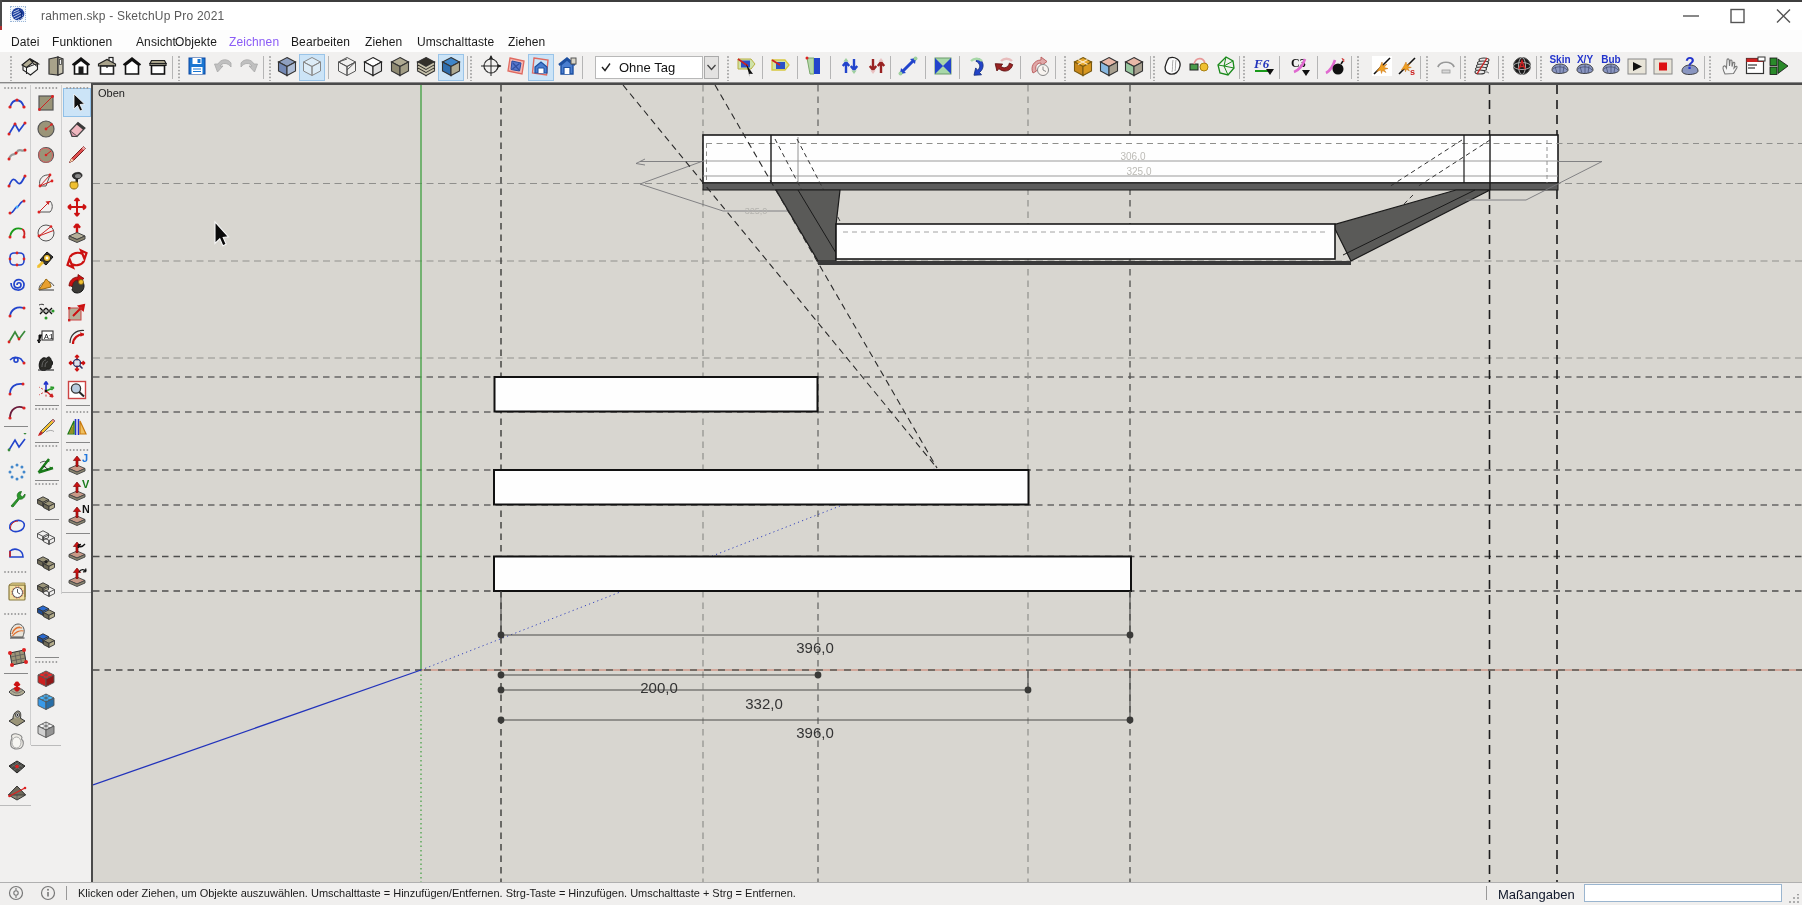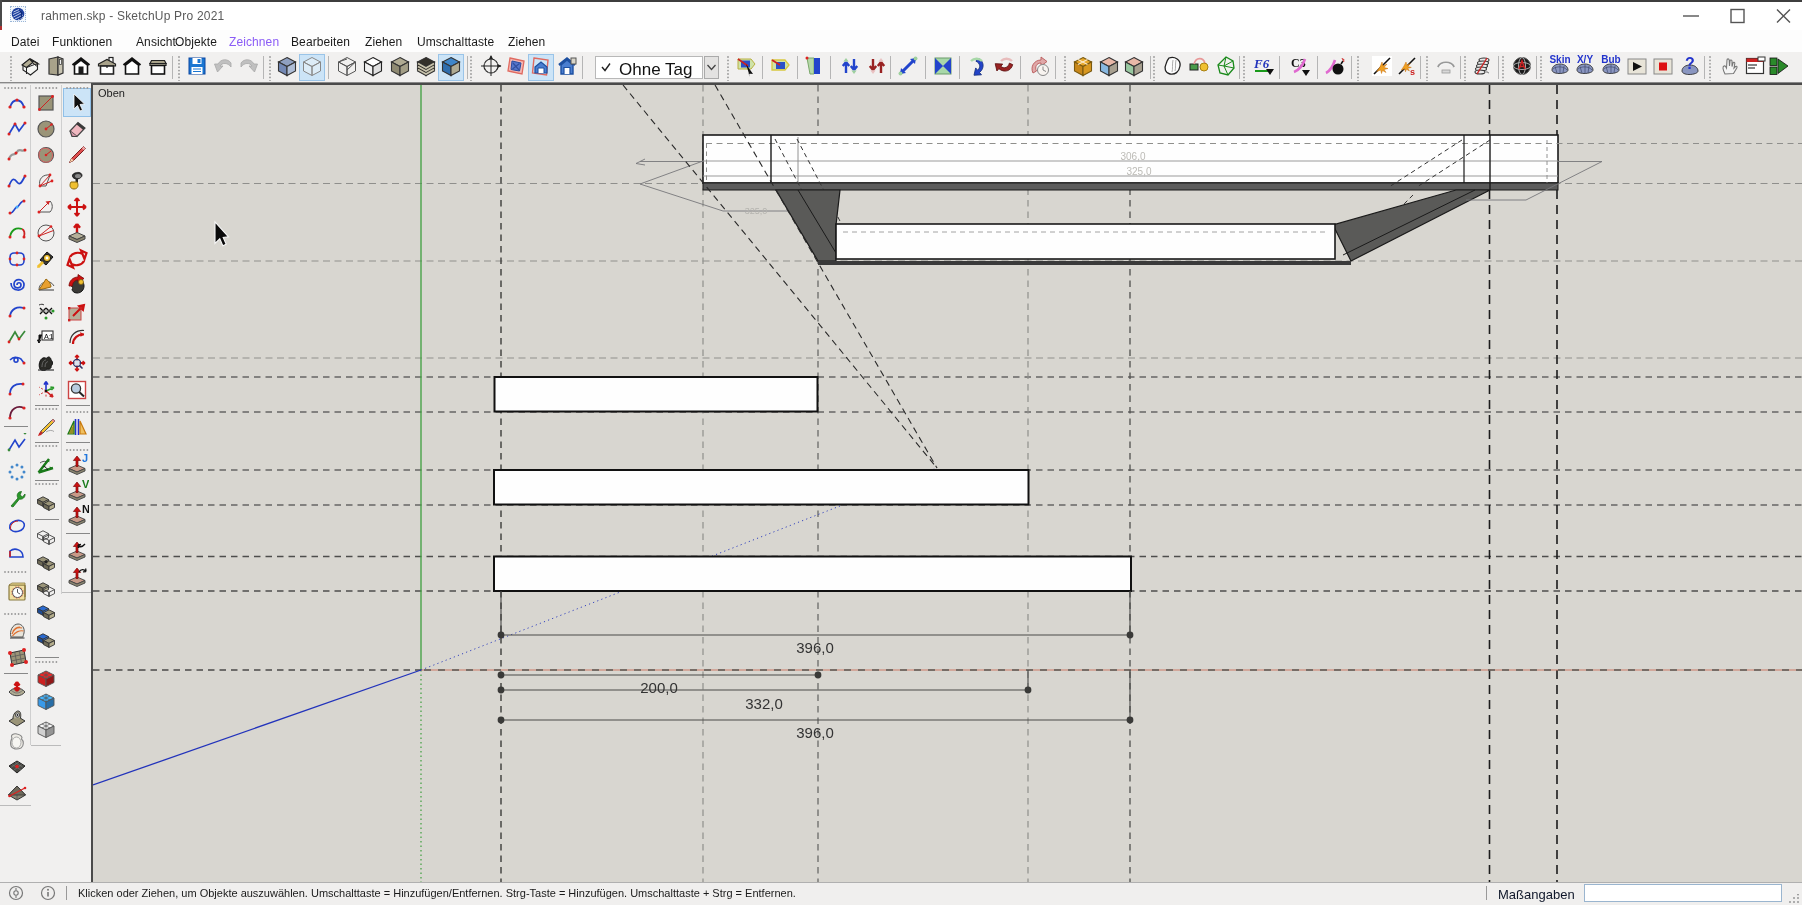--- a/index.html
+++ b/index.html
@@ -194,21 +194,21 @@
     <circle cx="2" cy="12.2" r="0.9" fill="#999"></circle>
     <circle cx="2" cy="15.6" r="0.9" fill="#999"></circle>
     <circle cx="2" cy="19.0" r="0.9" fill="#999"></circle>
     <circle cx="2" cy="22.4" r="0.9" fill="#999"></circle>
     <circle cx="2" cy="25.8" r="0.9" fill="#999"></circle>
   </svg>
 <div class="abs" style="left:595px;top:56px;width:108px;height:23px;background:#fff;border:1px solid #b8b8b8"></div>
 <svg class="abs" style="left:600px;top:61px" width="12" height="12" viewBox="0 0 12 12">
     <path d="M2 6 L5 9.5 L10 2.5" stroke="#222" stroke-width="1.4" fill="none"></path>
   </svg>
-<div class="abs" style="left:619px;top:60px;font-size:17px;color:#111">Ohne Tag</div>
+<div class="abs" style="left:619px;top:60px;font-size:13px;color:#111">Ohne Tag</div>
 <div class="abs" style="left:704px;top:56px;width:15px;height:23px;background:#e3e2e1;border:1px solid #aaa"></div>
 <svg class="abs" style="left:706px;top:63px" width="11" height="9" viewBox="0 0 11 9">
     <path d="M1.5 2 L5.5 6.5 L9.5 2" stroke="#444" stroke-width="1.3" fill="none"></path>
   </svg>
 <svg class="abs" style="left:18px;top:54px" width="24" height="24" viewBox="0 0 24 24">
     <path d="M5 10.5 L12.5 5 L19.5 9 L19.5 15.5 L12.5 21 L5 16 Z" fill="#f4f4f2" stroke="#222" stroke-width="1.1"></path>
     <path d="M4 11 L11.5 5 L16 7.5 L8.5 13.5 Z" fill="#b3ad94" stroke="#222" stroke-width="1.1"></path>
     <path d="M11.5 5 L16 7.5 L20.5 10 L16.5 10.5 Z" fill="#c8c3ad" stroke="#222" stroke-width="1.1"></path>
     <path d="M8.5 13.5 L8.5 20 M8.5 13.5 L16.5 10.5 L20 13" fill="none" stroke="#222" stroke-width="1"></path>
   </svg>

